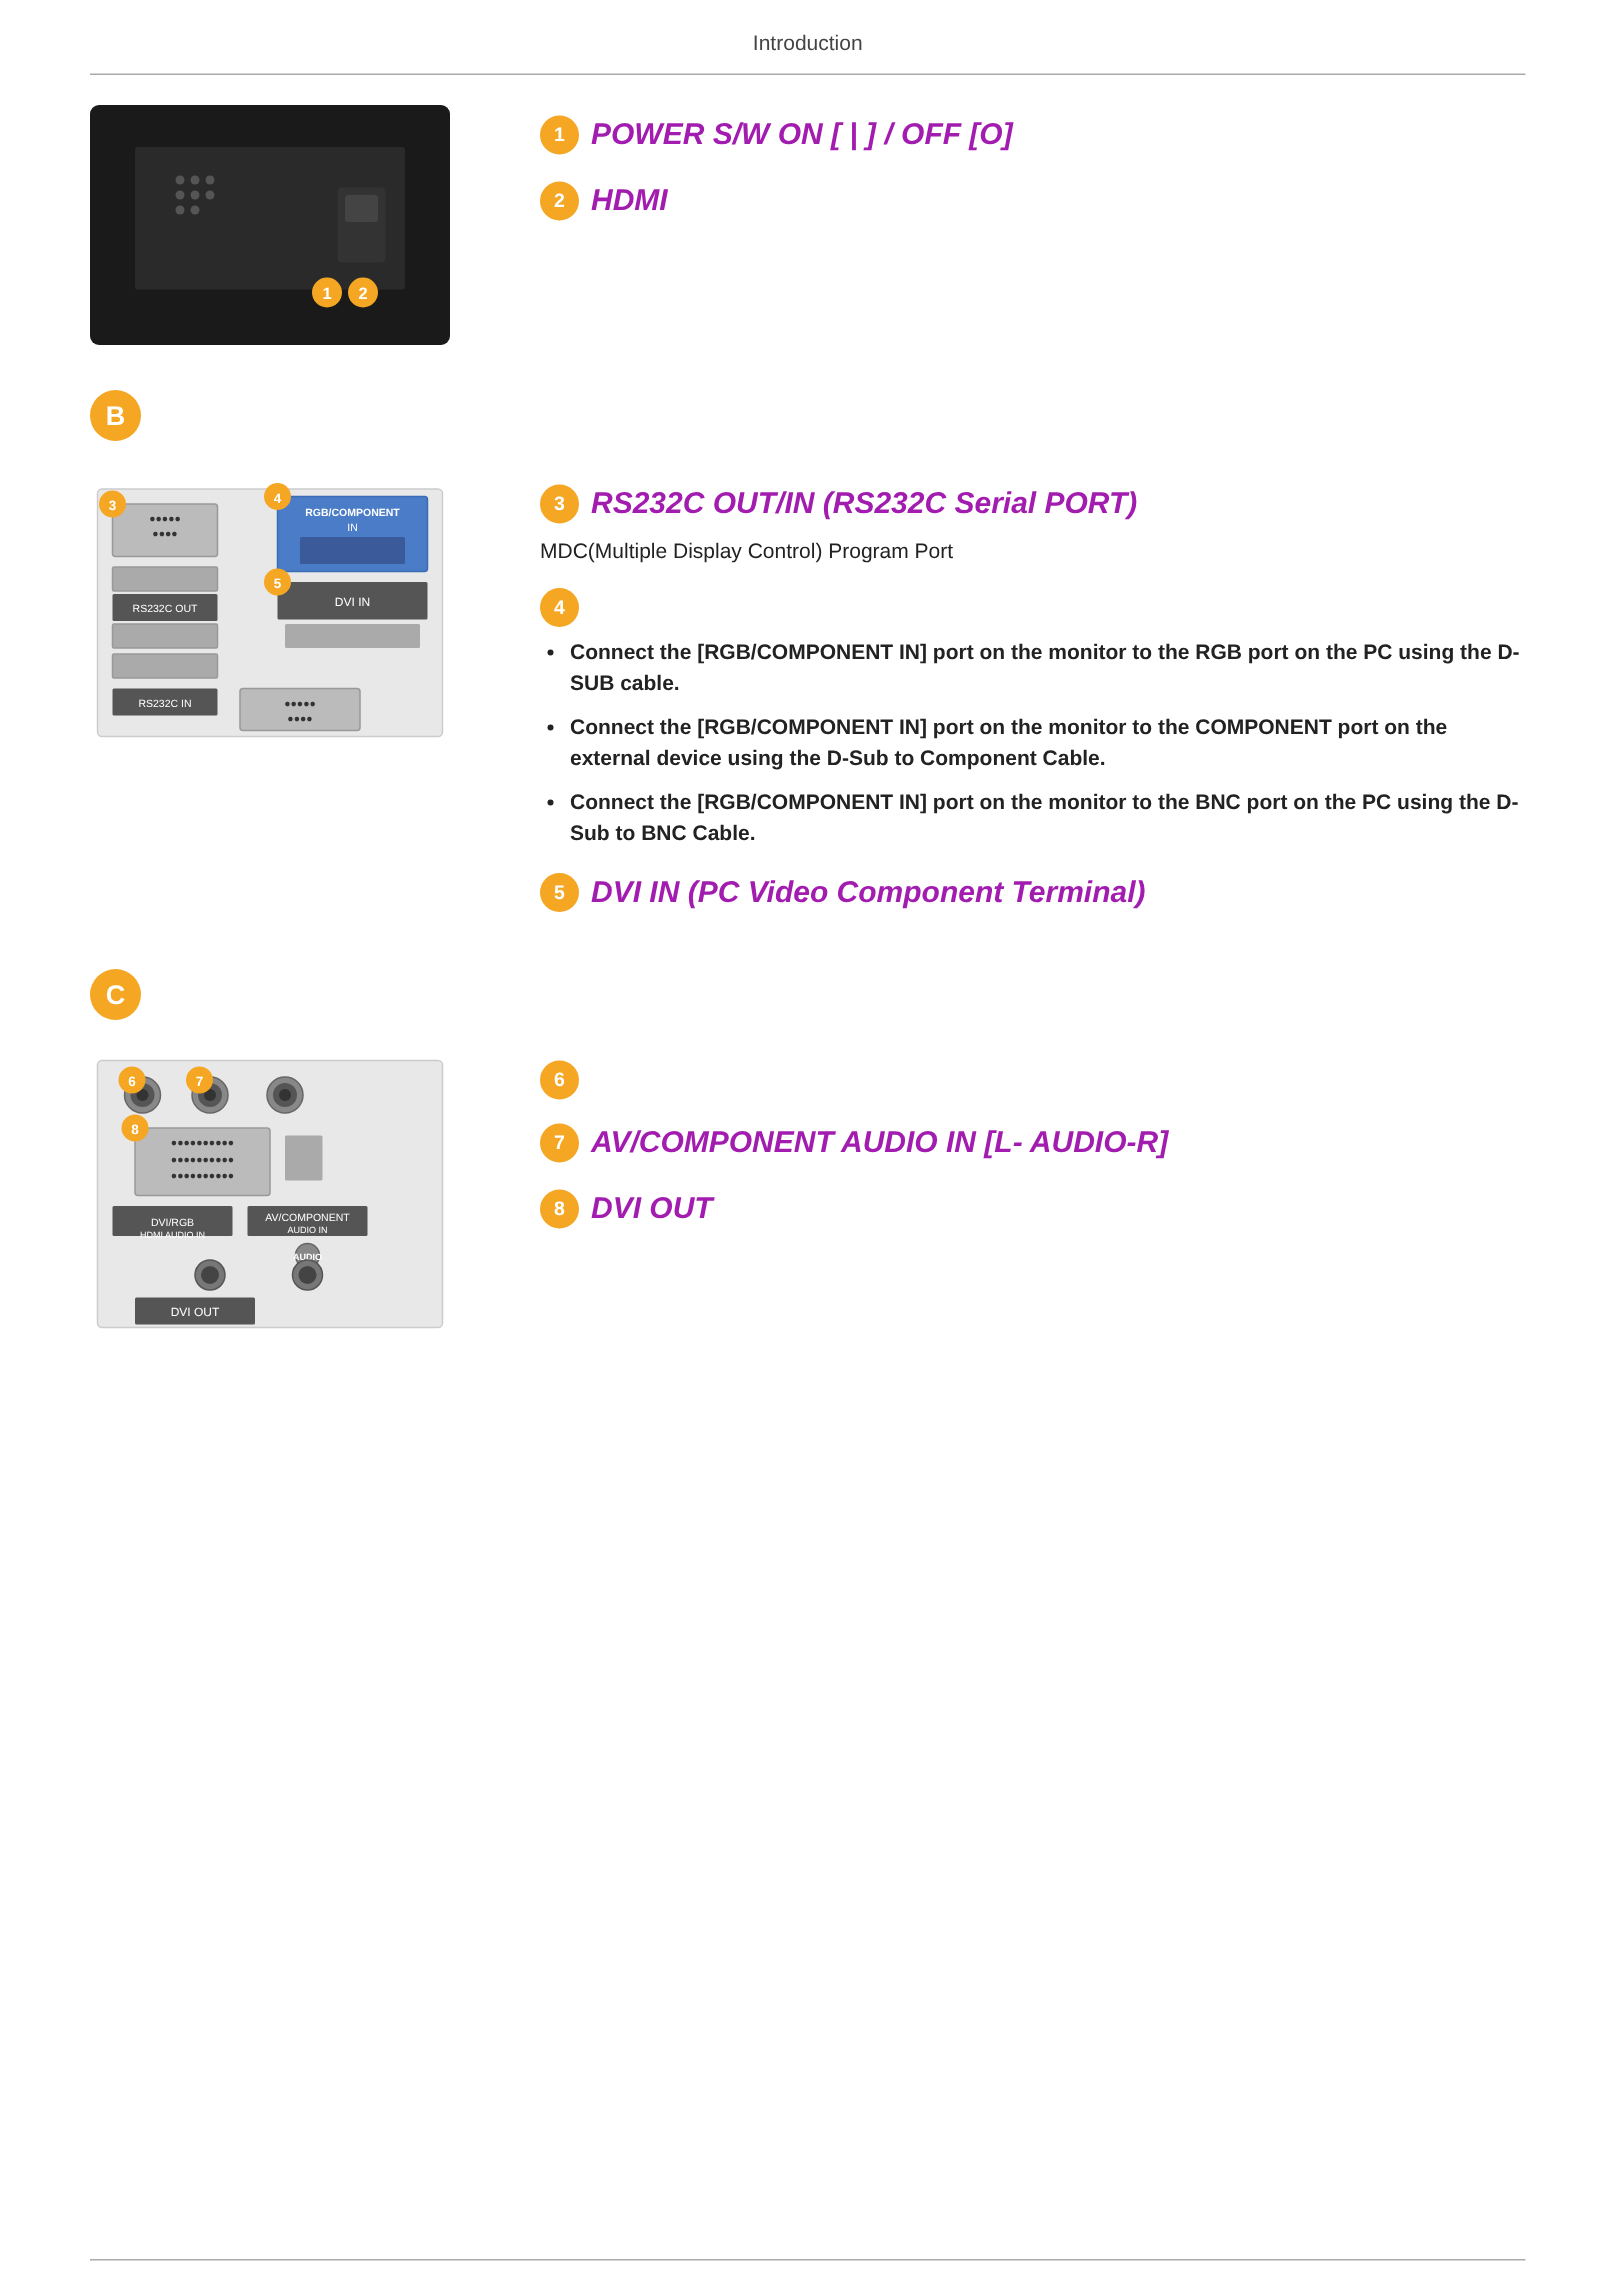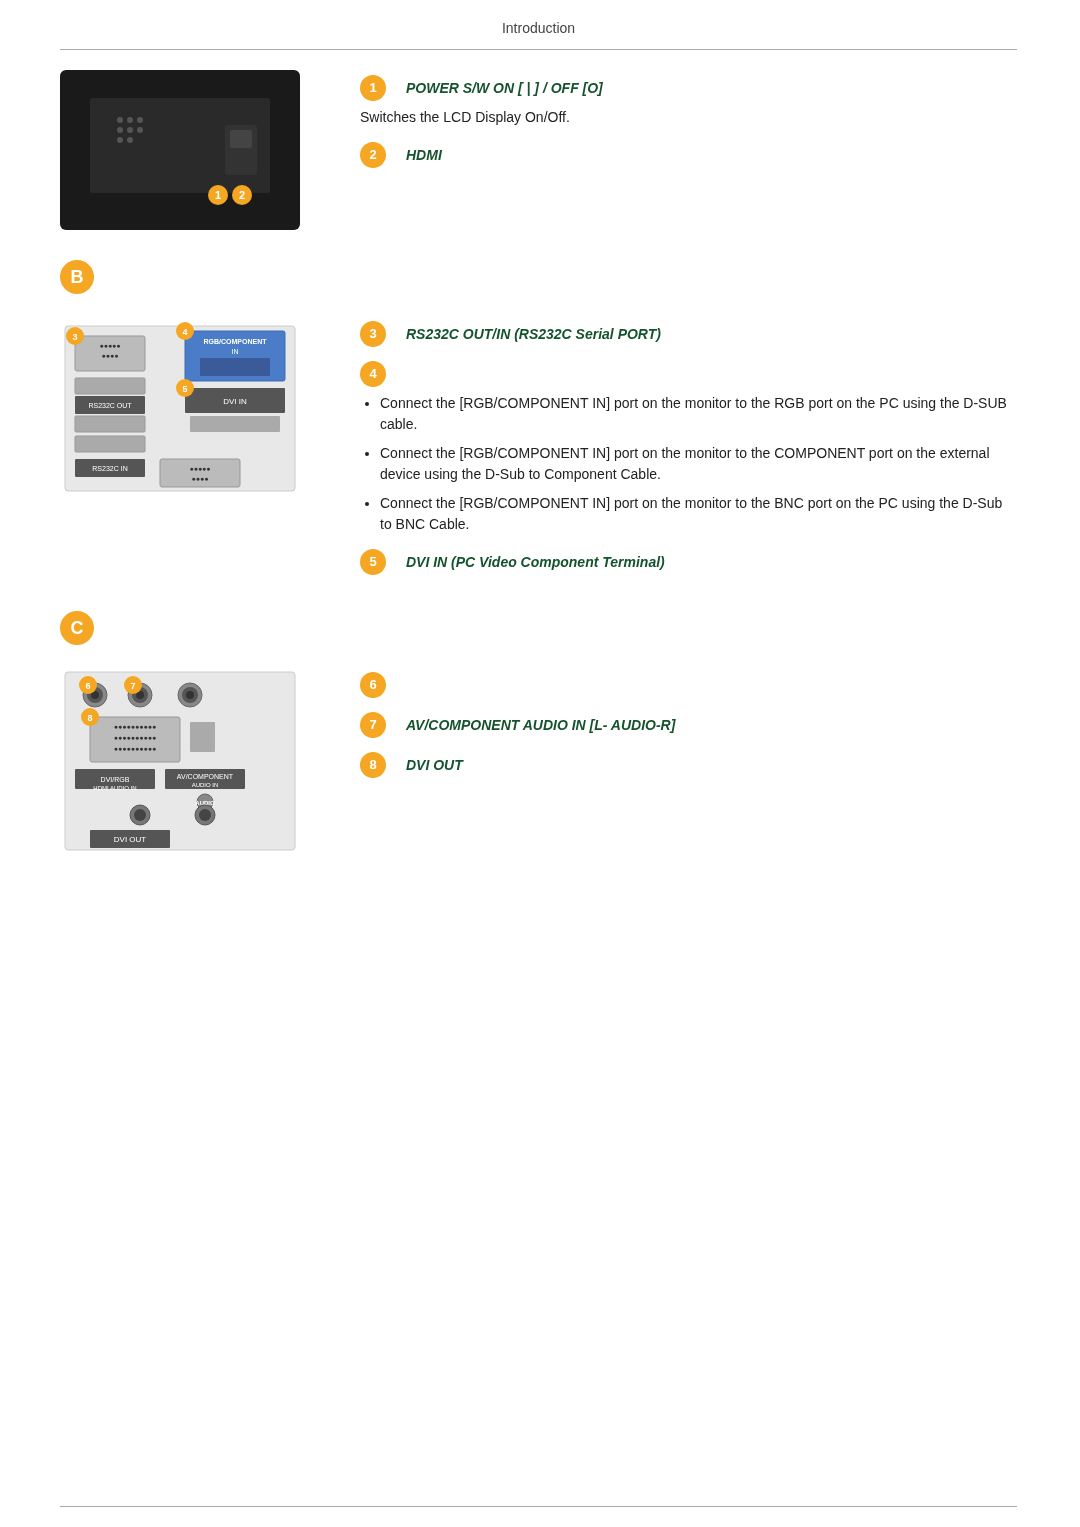--- a/index.html
+++ b/index.html
@@ -73,37 +73,37 @@
       display: flex;
       align-items: center;
       margin-bottom: 6px;
       margin-top: 14px;
     }
     .item-heading:first-child {
       margin-top: 0;
     }
     .item-heading-text {
       font-style: italic;
-      font-size: 14px;
+      font-size: 20px;
       font-weight: bold;
-      color: #14532d;
-      margin-left: 12px;
+      color: #a21caf;
     }
     .item-body {
       font-size: 14px;
       color: #222;
       margin-bottom: 8px;
       line-height: 1.5;
     }
     .item-body ul {
       padding-left: 20px;
     }
     .item-body ul li {
       margin-bottom: 8px;
       font-size: 14px;
+      font-weight: bold;
     }
 
     
     .section-letter {
       display: inline-flex;
       align-items: center;
       justify-content: center;
       width: 34px;
       height: 34px;
       border-radius: 50%;
@@ -166,21 +166,20 @@
         </svg>
       </div>
     </div>
 
     <div class="section-text">
 
       <div class="item-heading">
         <span class="badge">1</span>
         <span class="item-heading-text">POWER S/W ON [ | ] / OFF [O]</span>
       </div>
-      <div class="item-body">Switches the LCD Display On/Off.</div>
 
       <div class="item-heading">
         <span class="badge">2</span>
         <span class="item-heading-text">HDMI</span>
       </div>
     </div>
   </div>
 
   <div style="margin-bottom: 12px;">
     <span class="section-letter">B</span>
@@ -231,20 +230,21 @@
         <text x="140" y="165" text-anchor="middle" fill="#333" font-size="7">●●●●</text>
       </svg>
     </div>
 
     <div class="section-text">
 
       <div class="item-heading">
         <span class="badge">3</span>
         <span class="item-heading-text">RS232C OUT/IN (RS232C Serial PORT)</span>
       </div>
+      <div class="item-body">MDC(Multiple Display Control) Program Port</div>
 
       <div class="item-heading">
         <span class="badge">4</span>
       </div>
       <div class="item-body">
         <ul>
           <li>Connect the [RGB/COMPONENT IN] port on the monitor to the RGB port on the PC using the D-SUB cable.</li>
           <li>Connect the [RGB/COMPONENT IN] port on the monitor to the COMPONENT port on the external device using the D-Sub to Component Cable.</li>
           <li>Connect the [RGB/COMPONENT IN] port on the monitor to the BNC port on the PC using the D-Sub to BNC Cable.</li>
         </ul>

